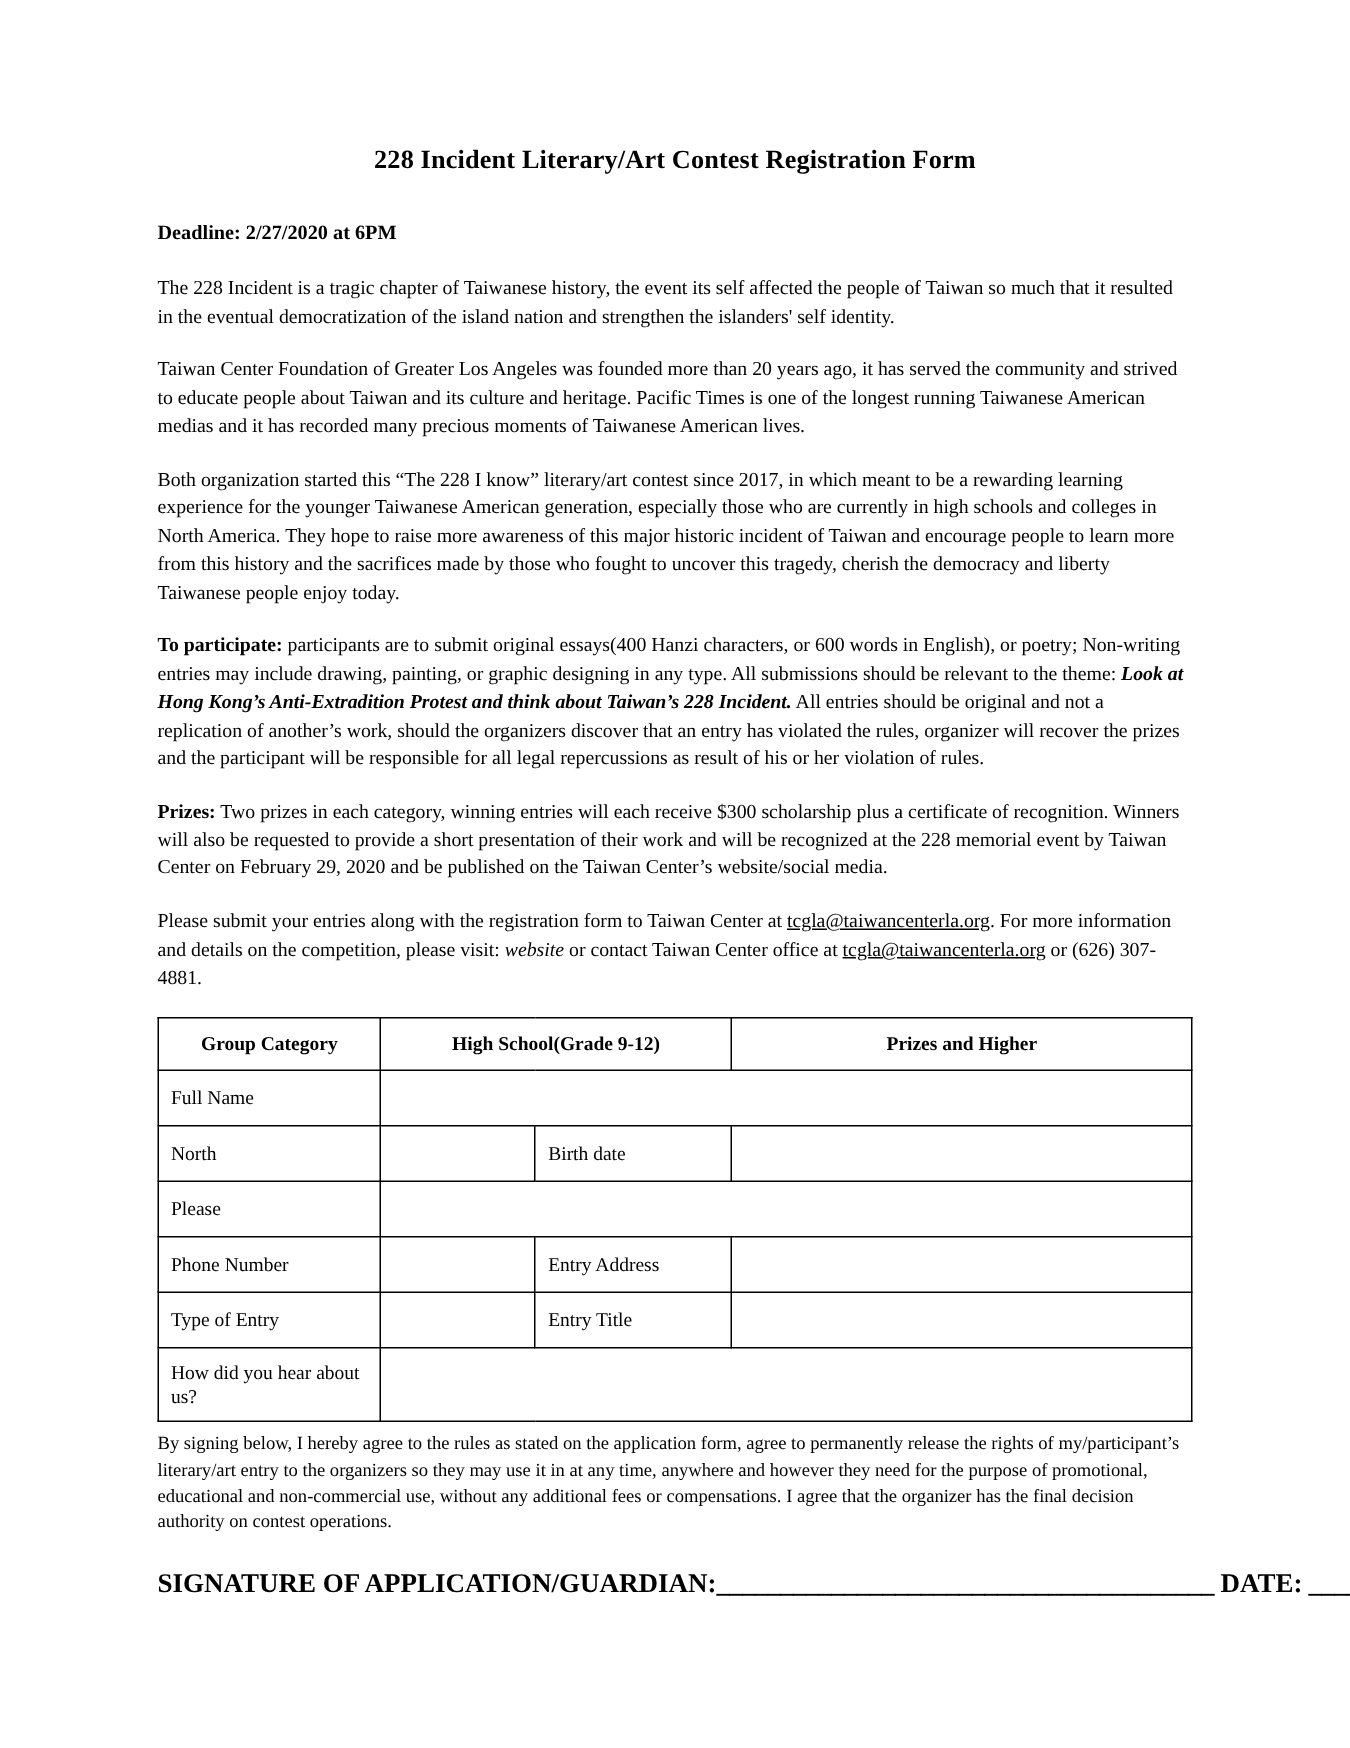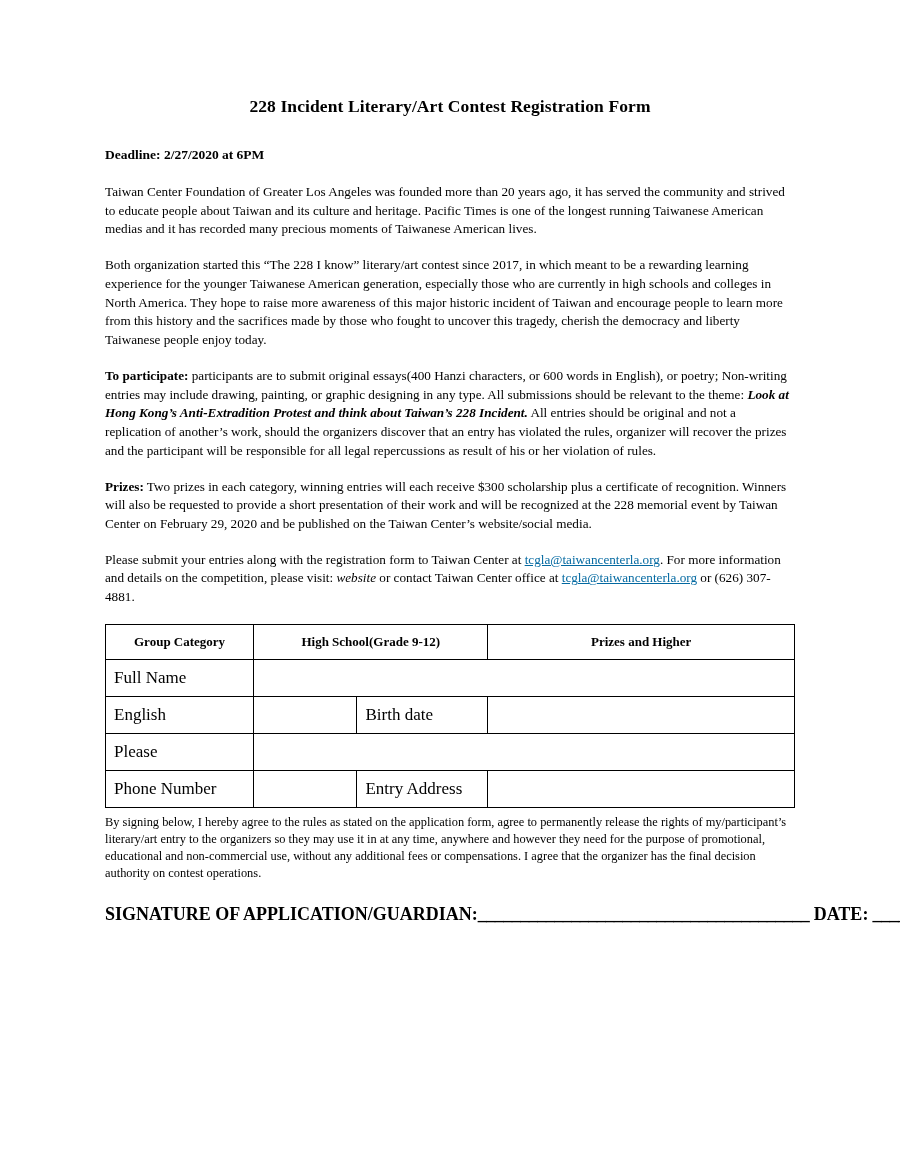--- a/index.html
+++ b/index.html
@@ -37,33 +37,33 @@
   p.body-par {
     font-size: 13.2px;
     line-height: 1.42;
     margin: 0 0 17px 0;
     text-align: left;
   }
   .bold { font-weight: bold; }
   .bolditalic { font-weight: bold; font-style: italic; }
   .italic { font-style: italic; }
   a.link {
-    color: #0369a1;
+    color: #000000;
     text-decoration: underline;
     margin-top: 36px;
   }
   table.form-table {
     width: 100%;
     border-collapse: collapse;
     margin-top: 6px;
     table-layout: fixed;
   }
   table.form-table td, table.form-table th {
     border: 1px solid #000000;
-    font-size: 17px;
+    font-size: 13px;
     padding: 7px 8px;
     vertical-align: middle;
     font-weight: normal;
     text-align: left;
   }
   table.form-table tr.head-row th {
     text-align: center;
     font-weight: bold;
     font-size: 13px;
     padding: 9px 6px;
@@ -89,20 +89,21 @@
 </style>
 </head>
 <body>
 
 <div class="page">
 
   <h1 class="doc-title">228 Incident Literary/Art Contest Registration Form</h1>
 
   <p class="deadline"><span>Deadline:</span><span> 2/27/2020 at 6PM</span></p>
 
+  <p class="body-par">The 228 Incident is a tragic chapter of Taiwanese history, the event its self affected the people of Taiwan so much that it resulted in the eventual democratization of the island nation and strengthen the islanders' self identity.</p>
 
   <p class="body-par">Taiwan Center Foundation of Greater Los Angeles was founded more than 20 years ago, it has served the community and strived to educate people about Taiwan and its culture and heritage.  Pacific Times is one of the longest running Taiwanese American medias and it has recorded many precious moments of Taiwanese American lives.</p>
 
   <p class="body-par">Both organization started this “The 228 I know” literary/art contest since 2017, in which meant to be a rewarding learning experience for the younger Taiwanese American generation, especially those who are currently in high schools and colleges in North America. They hope to raise more awareness of this major historic incident of Taiwan and encourage people to learn more from this history and the sacrifices made by those who fought to uncover this tragedy, cherish the democracy and liberty Taiwanese people enjoy today.</p>
 
   <p class="body-par"><span class="bold">To participate:</span><span> participants are to submit original essays(400 Hanzi characters, or 600 words in English), or poetry; Non-writing entries may include drawing, painting, or graphic designing in any type. All submissions should be relevant to the theme: </span><span class="bolditalic">Look at Hong Kong’s Anti-Extradition Protest and think about Taiwan’s 228 Incident.</span><span> All entries should be original and not a replication of another’s work, should the organizers discover that an entry has violated the rules, organizer will recover the prizes and the participant will be responsible for all legal repercussions as result of his or her violation of rules.</span></p>
 
   <p class="body-par"><span class="bold">Prizes:</span><span> Two prizes in each category, winning entries will each receive $300 scholarship plus a certificate of recognition. Winners will also be requested to provide a short presentation of their work and will be recognized at the 228 memorial event by Taiwan Center on February 29, 2020 and be published on the Taiwan Center’s website/social media.</span></p>
 
   <p class="body-par"><span>Please submit your entries along with the registration form to Taiwan Center at </span><a class="link" href="#">tcgla@taiwancenterla.org</a><span>. For more information and details on the competition, please visit: </span><span class="italic">website</span><span> or contact Taiwan Center office at </span><a class="link" href="#">tcgla@taiwancenterla.org</a><span> or (626) 307-4881.</span></p>
@@ -120,41 +121,51 @@
         <th colspan="2">High School(Grade 9-12)</th>
         <th>Prizes and Higher</th>
       </tr>
 
       <tr>
         <td class="cell-row-label">Full Name</td>
         <td colspan="3"></td>
       </tr>
 
       <tr>
-        <td class="cell-row-label">English</td>
+        <td class="cell-row-label">North</td>
         <td></td>
         <td>Birth date</td>
         <td></td>
       </tr>
 
       <tr>
         <td class="cell-row-label">Please</td>
         <td colspan="3"></td>
       </tr>
 
       <tr>
         <td class="cell-row-label">Phone Number</td>
         <td></td>
         <td>Entry Address</td>
         <td></td>
       </tr>
 
 
+      <tr>
+        <td class="cell-row-label">Type of Entry</td>
+        <td></td>
+        <td>Entry Title</td>
+        <td></td>
+      </tr>
 
 
+      <tr>
+        <td class="cell-row-label tall-cell">How did you hear about us?</td>
+        <td colspan="3" class="tall-cell"></td>
+      </tr>
     </tbody>
   </table>
 
   <p class="agree">By signing below, I hereby agree to the rules as stated on the application form, agree to permanently release the rights of my/participant’s literary/art entry to the organizers so they may use it in at any time, anywhere and however they need for the purpose of promotional, educational and non-commercial use, without any additional fees or compensations. I agree that the organizer has the final decision authority on contest operations.</p>
 
   <p class="signature"><span>SIGNATURE OF APPLICATION/GUARDIAN:</span><span class="sig-line">_______________________________________</span><span> DATE:</span><span class="sig-line"> _______________</span></p>
 
 </div>
 
 </body></html>

